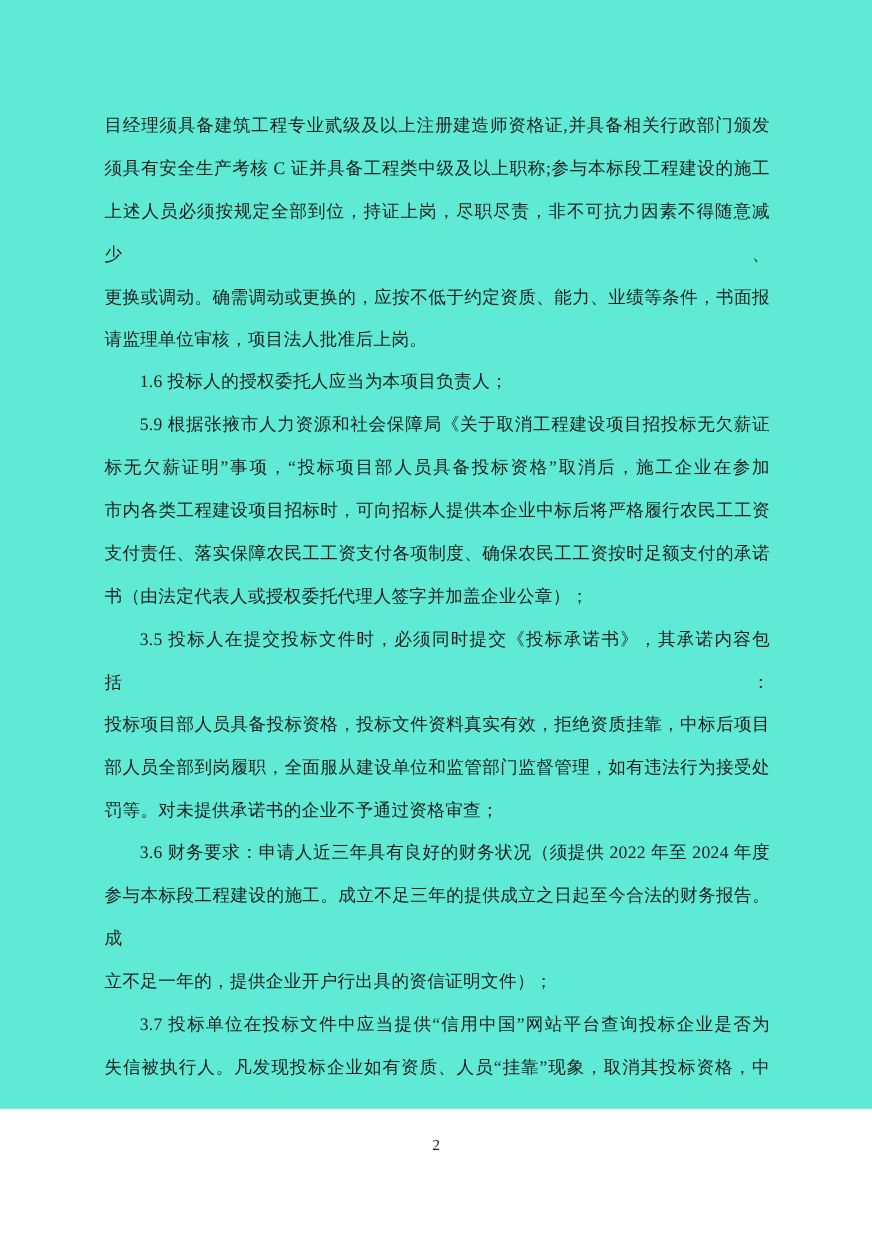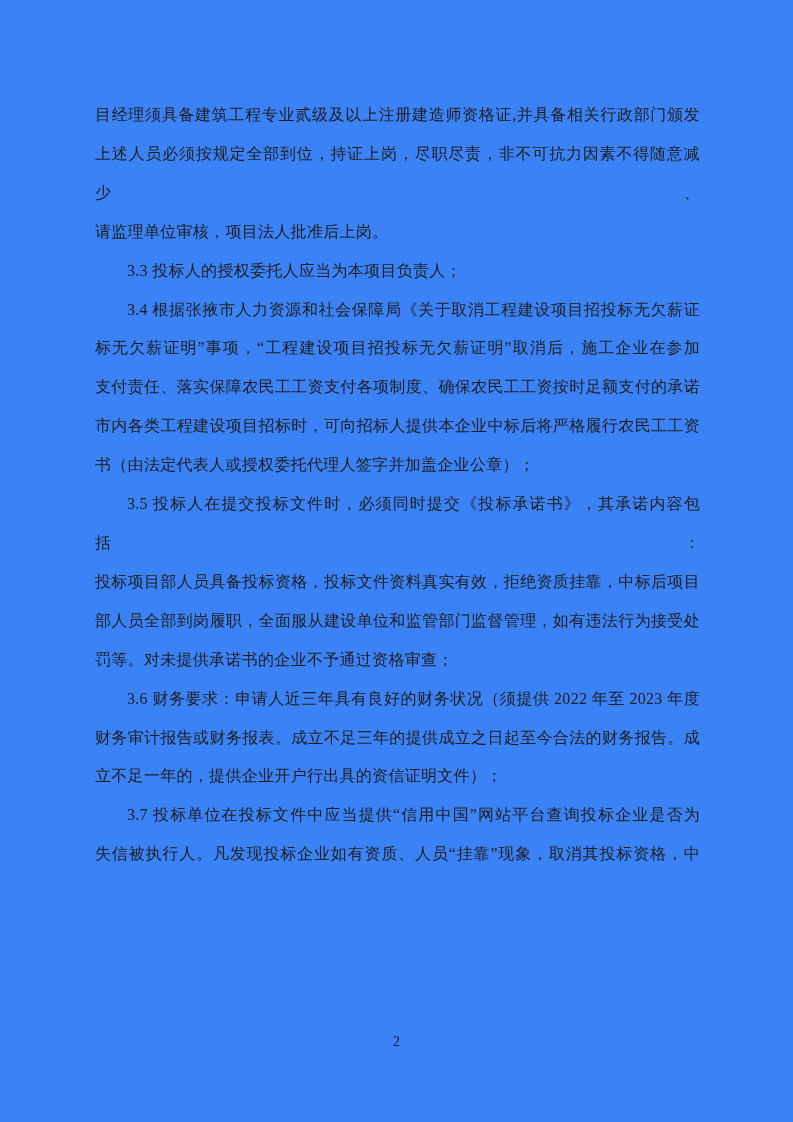--- a/index.html
+++ b/index.html
@@ -12,22 +12,22 @@
     height: 1122px;
     position: relative;
     font-family: "Liberation Serif", "DejaVu Serif", serif;
     color: #1e1e1e;
     overflow: hidden;
   }
   .page {
     position: absolute;
     top: 0; left: 0;
     width: 793px;
-    height: 1122px;
-    background: #3b82f6;
+    height: 1008px;
+    background: #5eead4;
   }
   .content {
     position: absolute;
     top: 96px;
     left: 95px;
     width: 605px;
   }
   .line {
     margin: 0;
     padding: 0;
@@ -62,34 +62,36 @@
     color: #1e1e1e;
     line-height: 20px;
   }
 </style>
 </head>
 <body>
 
 <div class="page">
   <div class="content">
     <p class="line j">目经理须具备建筑工程专业贰级及以上注册建造师资格证,并具备相关行政部门颁发</p>
+    <p class="line j">须具有安全生产考核 C 证并具备工程类中级及以上职称;参与本标段工程建设的施工</p>
     <p class="line j">上述人员必须按规定全部到位，持证上岗，尽职尽责，非不可抗力因素不得随意减少、</p>
+    <p class="line j">更换或调动。确需调动或更换的，应按不低于约定资质、能力、业绩等条件，书面报</p>
     <p class="line l">请监理单位审核，项目法人批准后上岗。</p>
-    <p class="line l i">3.3 投标人的授权委托人应当为本项目负责人；</p>
-    <p class="line j i">3.4 根据张掖市人力资源和社会保障局《关于取消工程建设项目招投标无欠薪证</p>
-    <p class="line j">标无欠薪证明”事项，“工程建设项目招投标无欠薪证明”取消后，施工企业在参加</p>
+    <p class="line l i">1.6 投标人的授权委托人应当为本项目负责人；</p>
+    <p class="line j i">5.9 根据张掖市人力资源和社会保障局《关于取消工程建设项目招投标无欠薪证</p>
+    <p class="line j">标无欠薪证明”事项，“投标项目部人员具备投标资格”取消后，施工企业在参加</p>
+    <p class="line j">市内各类工程建设项目招标时，可向招标人提供本企业中标后将严格履行农民工工资</p>
     <p class="line j">支付责任、落实保障农民工工资支付各项制度、确保农民工工资按时足额支付的承诺</p>
-    <p class="line j">市内各类工程建设项目招标时，可向招标人提供本企业中标后将严格履行农民工工资</p>
     <p class="line l">书（由法定代表人或授权委托代理人签字并加盖企业公章）；</p>
     <p class="line j i">3.5 投标人在提交投标文件时，必须同时提交《投标承诺书》，其承诺内容包括：</p>
     <p class="line j">投标项目部人员具备投标资格，投标文件资料真实有效，拒绝资质挂靠，中标后项目</p>
     <p class="line j">部人员全部到岗履职，全面服从建设单位和监管部门监督管理，如有违法行为接受处</p>
     <p class="line l">罚等。对未提供承诺书的企业不予通过资格审查；</p>
-    <p class="line j i">3.6 财务要求：申请人近三年具有良好的财务状况（须提供 2022 年至 2023 年度</p>
-    <p class="line j">财务审计报告或财务报表。成立不足三年的提供成立之日起至今合法的财务报告。成</p>
+    <p class="line j i">3.6 财务要求：申请人近三年具有良好的财务状况（须提供 2022 年至 2024 年度</p>
+    <p class="line j">参与本标段工程建设的施工。成立不足三年的提供成立之日起至今合法的财务报告。成</p>
     <p class="line l">立不足一年的，提供企业开户行出具的资信证明文件）；</p>
     <p class="line j i">3.7 投标单位在投标文件中应当提供“信用中国”网站平台查询投标企业是否为</p>
     <p class="line j">失信被执行人。凡发现投标企业如有资质、人员“挂靠”现象，取消其投标资格，中</p>
 
   </div>
   <div class="footer">
     <span class="page-number">2</span>
   </div>
 </div>
 

